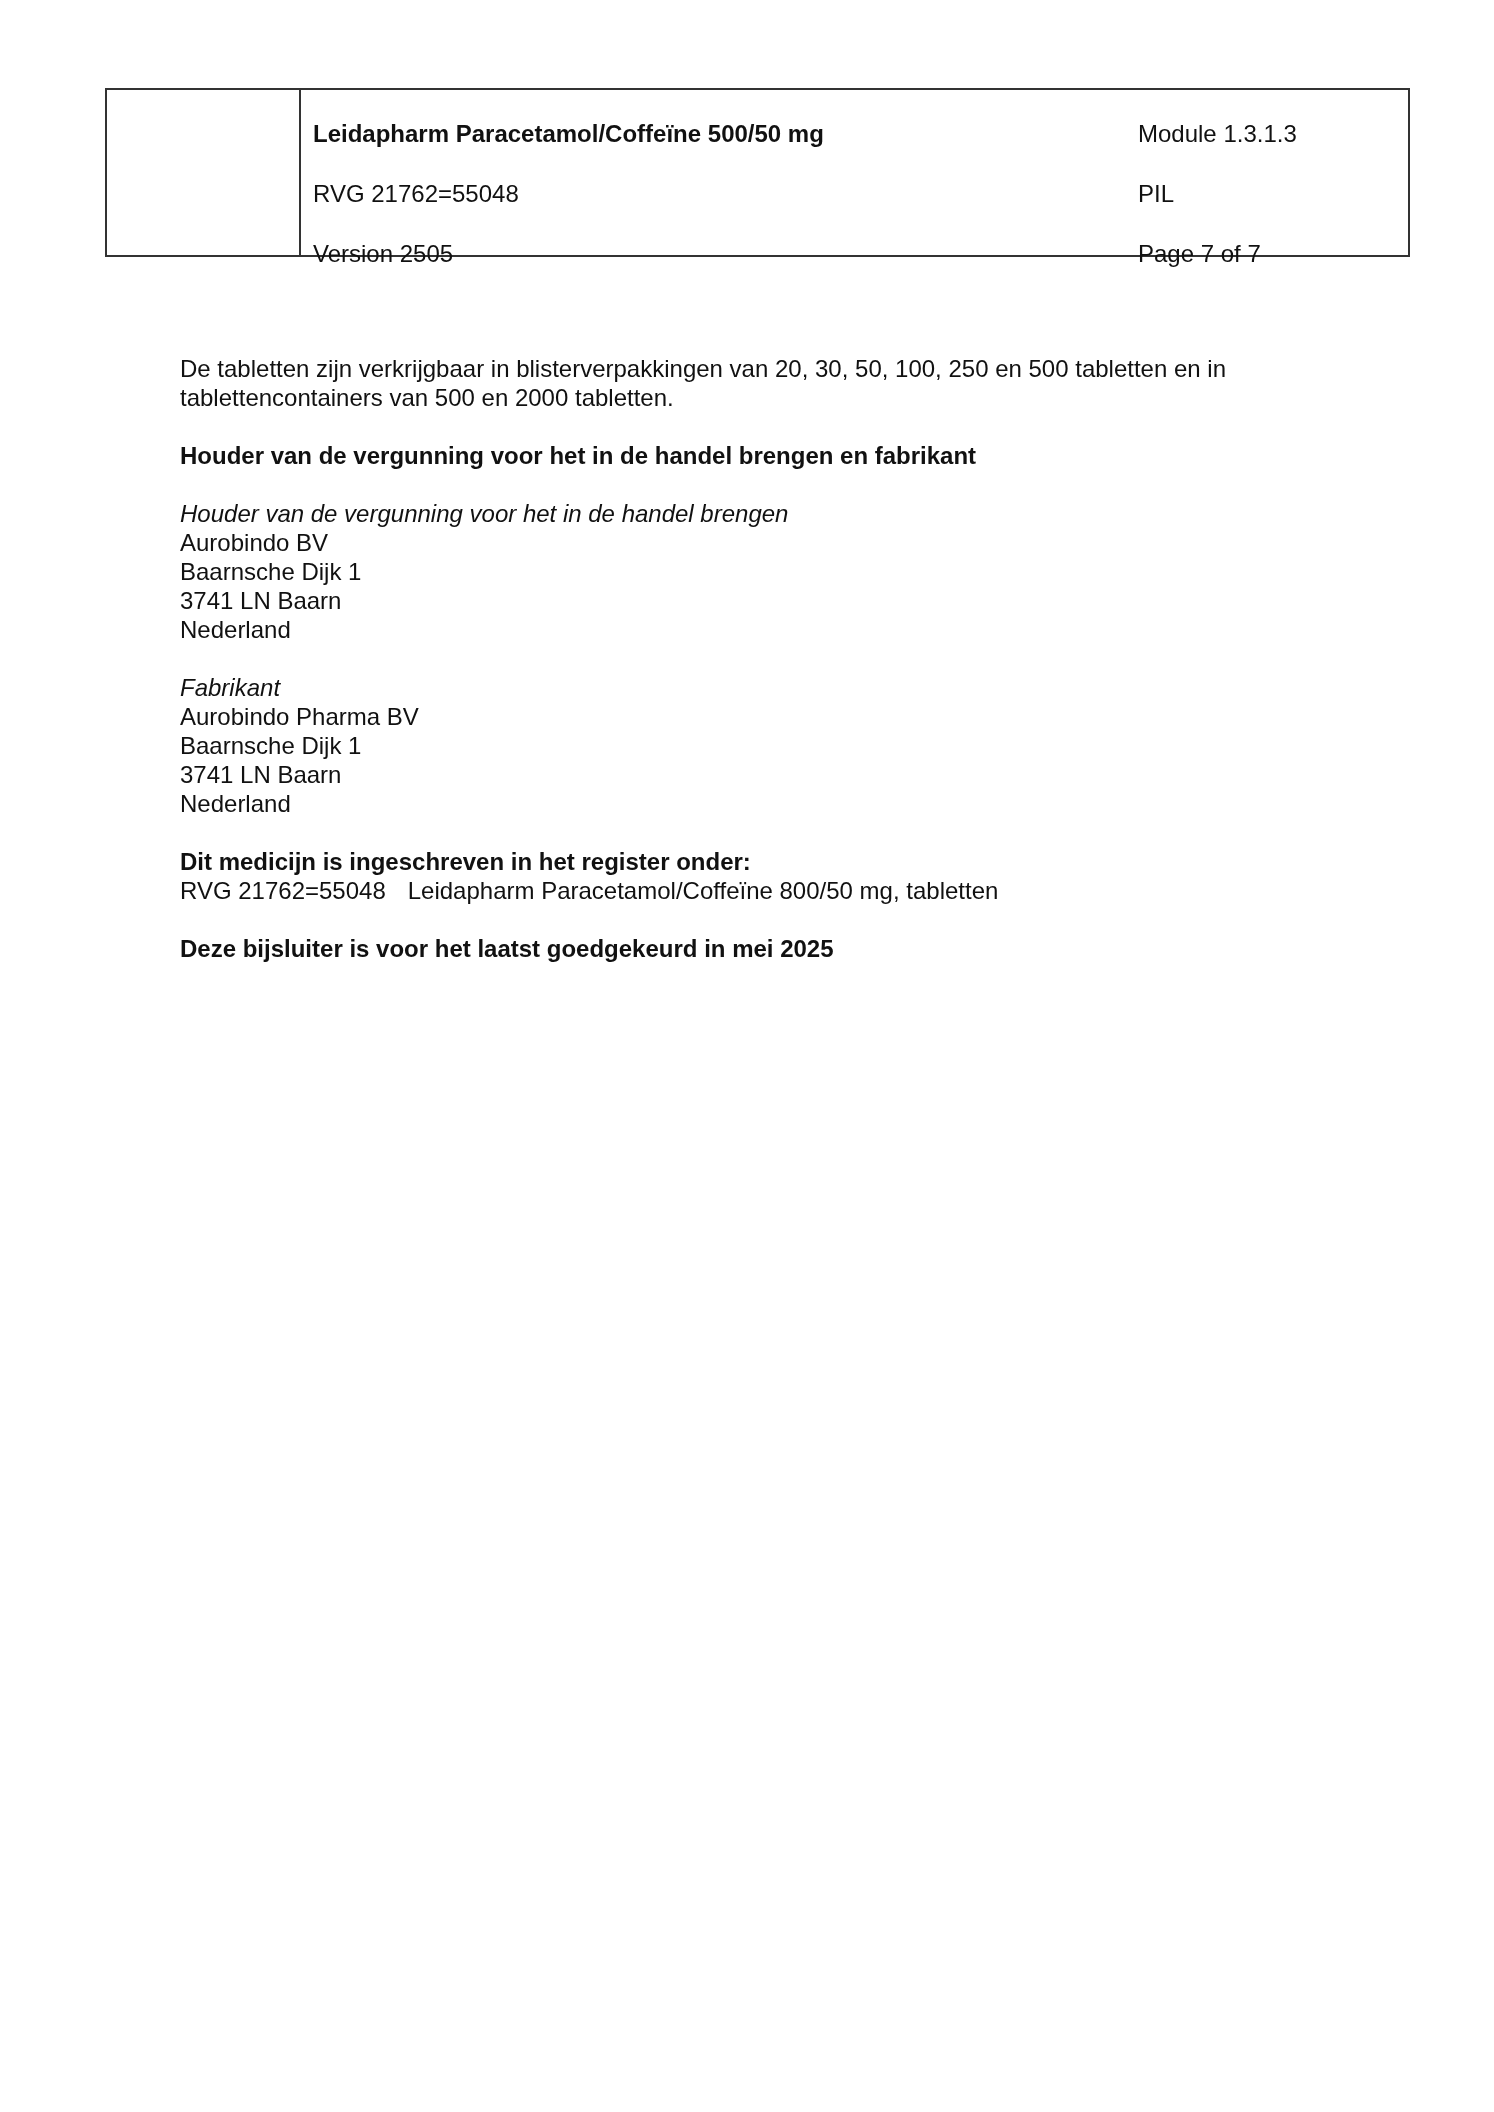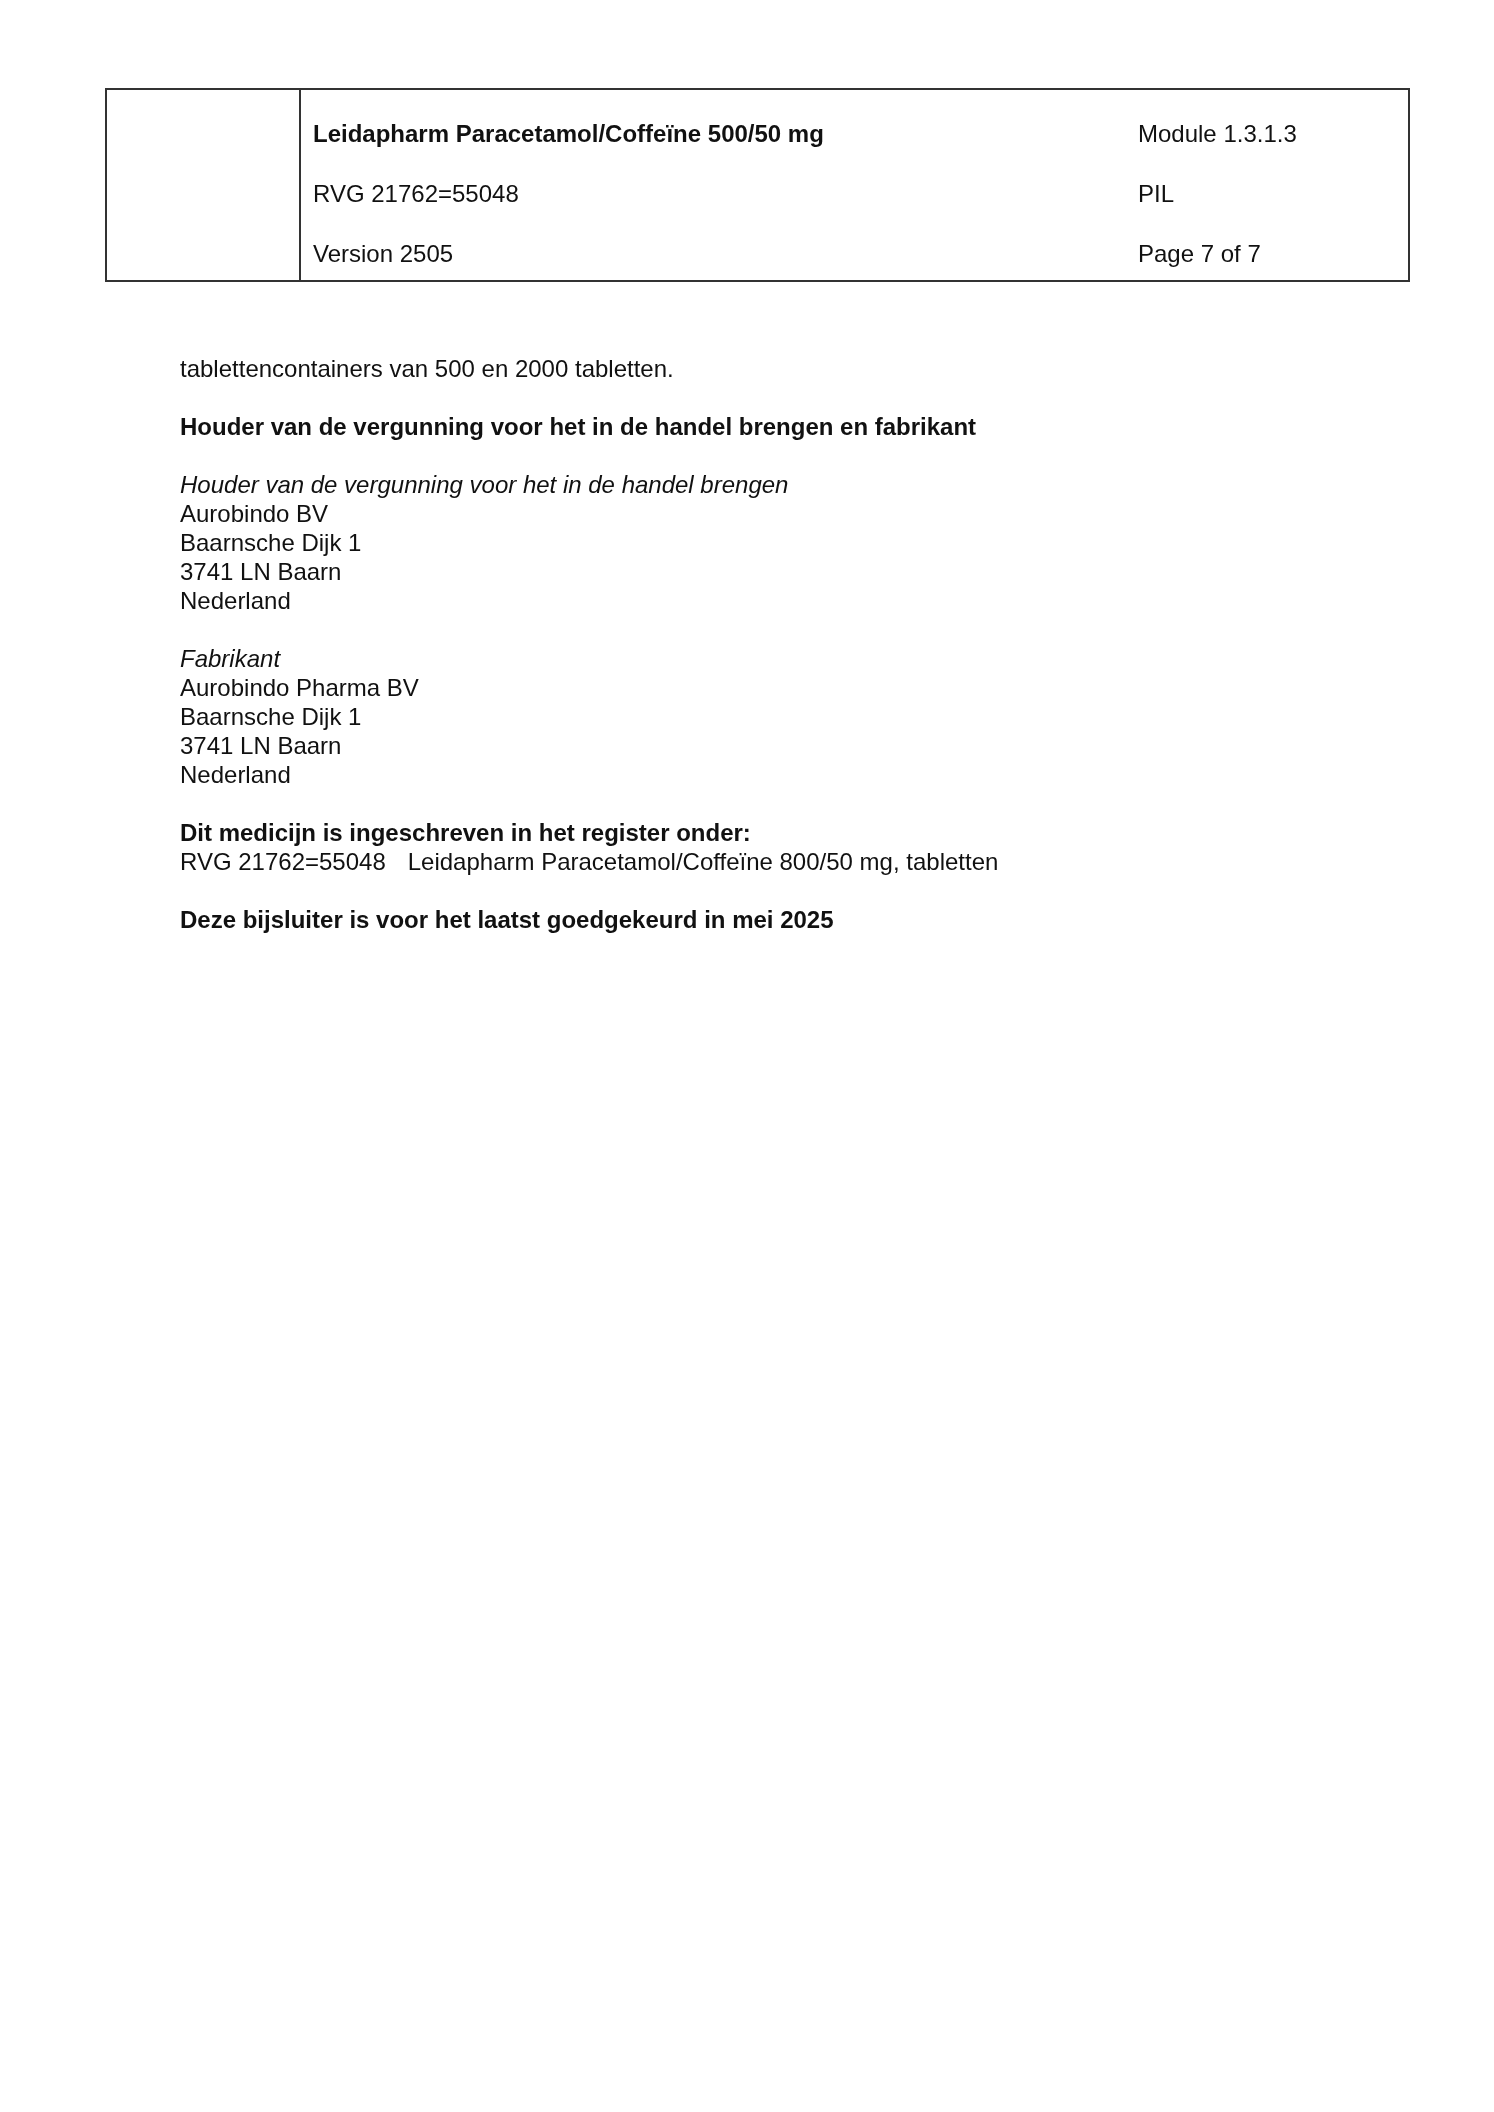--- a/index.html
+++ b/index.html
@@ -13,21 +13,21 @@
       position: relative;
       font-family: "Liberation Sans", sans-serif;
       color: #111111;
       overflow: hidden;
     }
     .header-table {
       position: absolute;
       left: 105px;
       top: 88px;
       width: 1305px;
-      height: 194px;
+      height: 169px;
       border: 2px solid #333333;
       box-sizing: border-box;
       display: flex;
     }
     .header-logo-cell {
       width: 194px;
       border-right: 2px solid #333333;
       box-sizing: border-box;
     }
     .header-mid-cell {
@@ -81,20 +81,21 @@
     <div class="hline l3">Version 2505</div>
   </div>
   <div class="header-right-cell">
     <div class="hline l1">Module  1.3.1.3</div>
     <div class="hline l2">PIL</div>
     <div class="hline l3">Page 7 of 7</div>
   </div>
 </div>
 
 <div class="content">
+  <p>De tabletten zijn verkrijgbaar in blisterverpakkingen van 20, 30, 50, 100, 250 en 500 tabletten en in</p>
   <p>tablettencontainers van 500 en 2000 tabletten.</p>
   <div class="gap"></div>
 
   <p class="bold">Houder van de vergunning voor het in de handel brengen en fabrikant</p>
   <div class="gap"></div>
 
   <p class="italic">Houder van de vergunning voor het in de handel brengen</p>
   <p>Aurobindo BV</p>
   <p>Baarnsche Dijk 1</p>
   <p>3741 LN Baarn</p>

